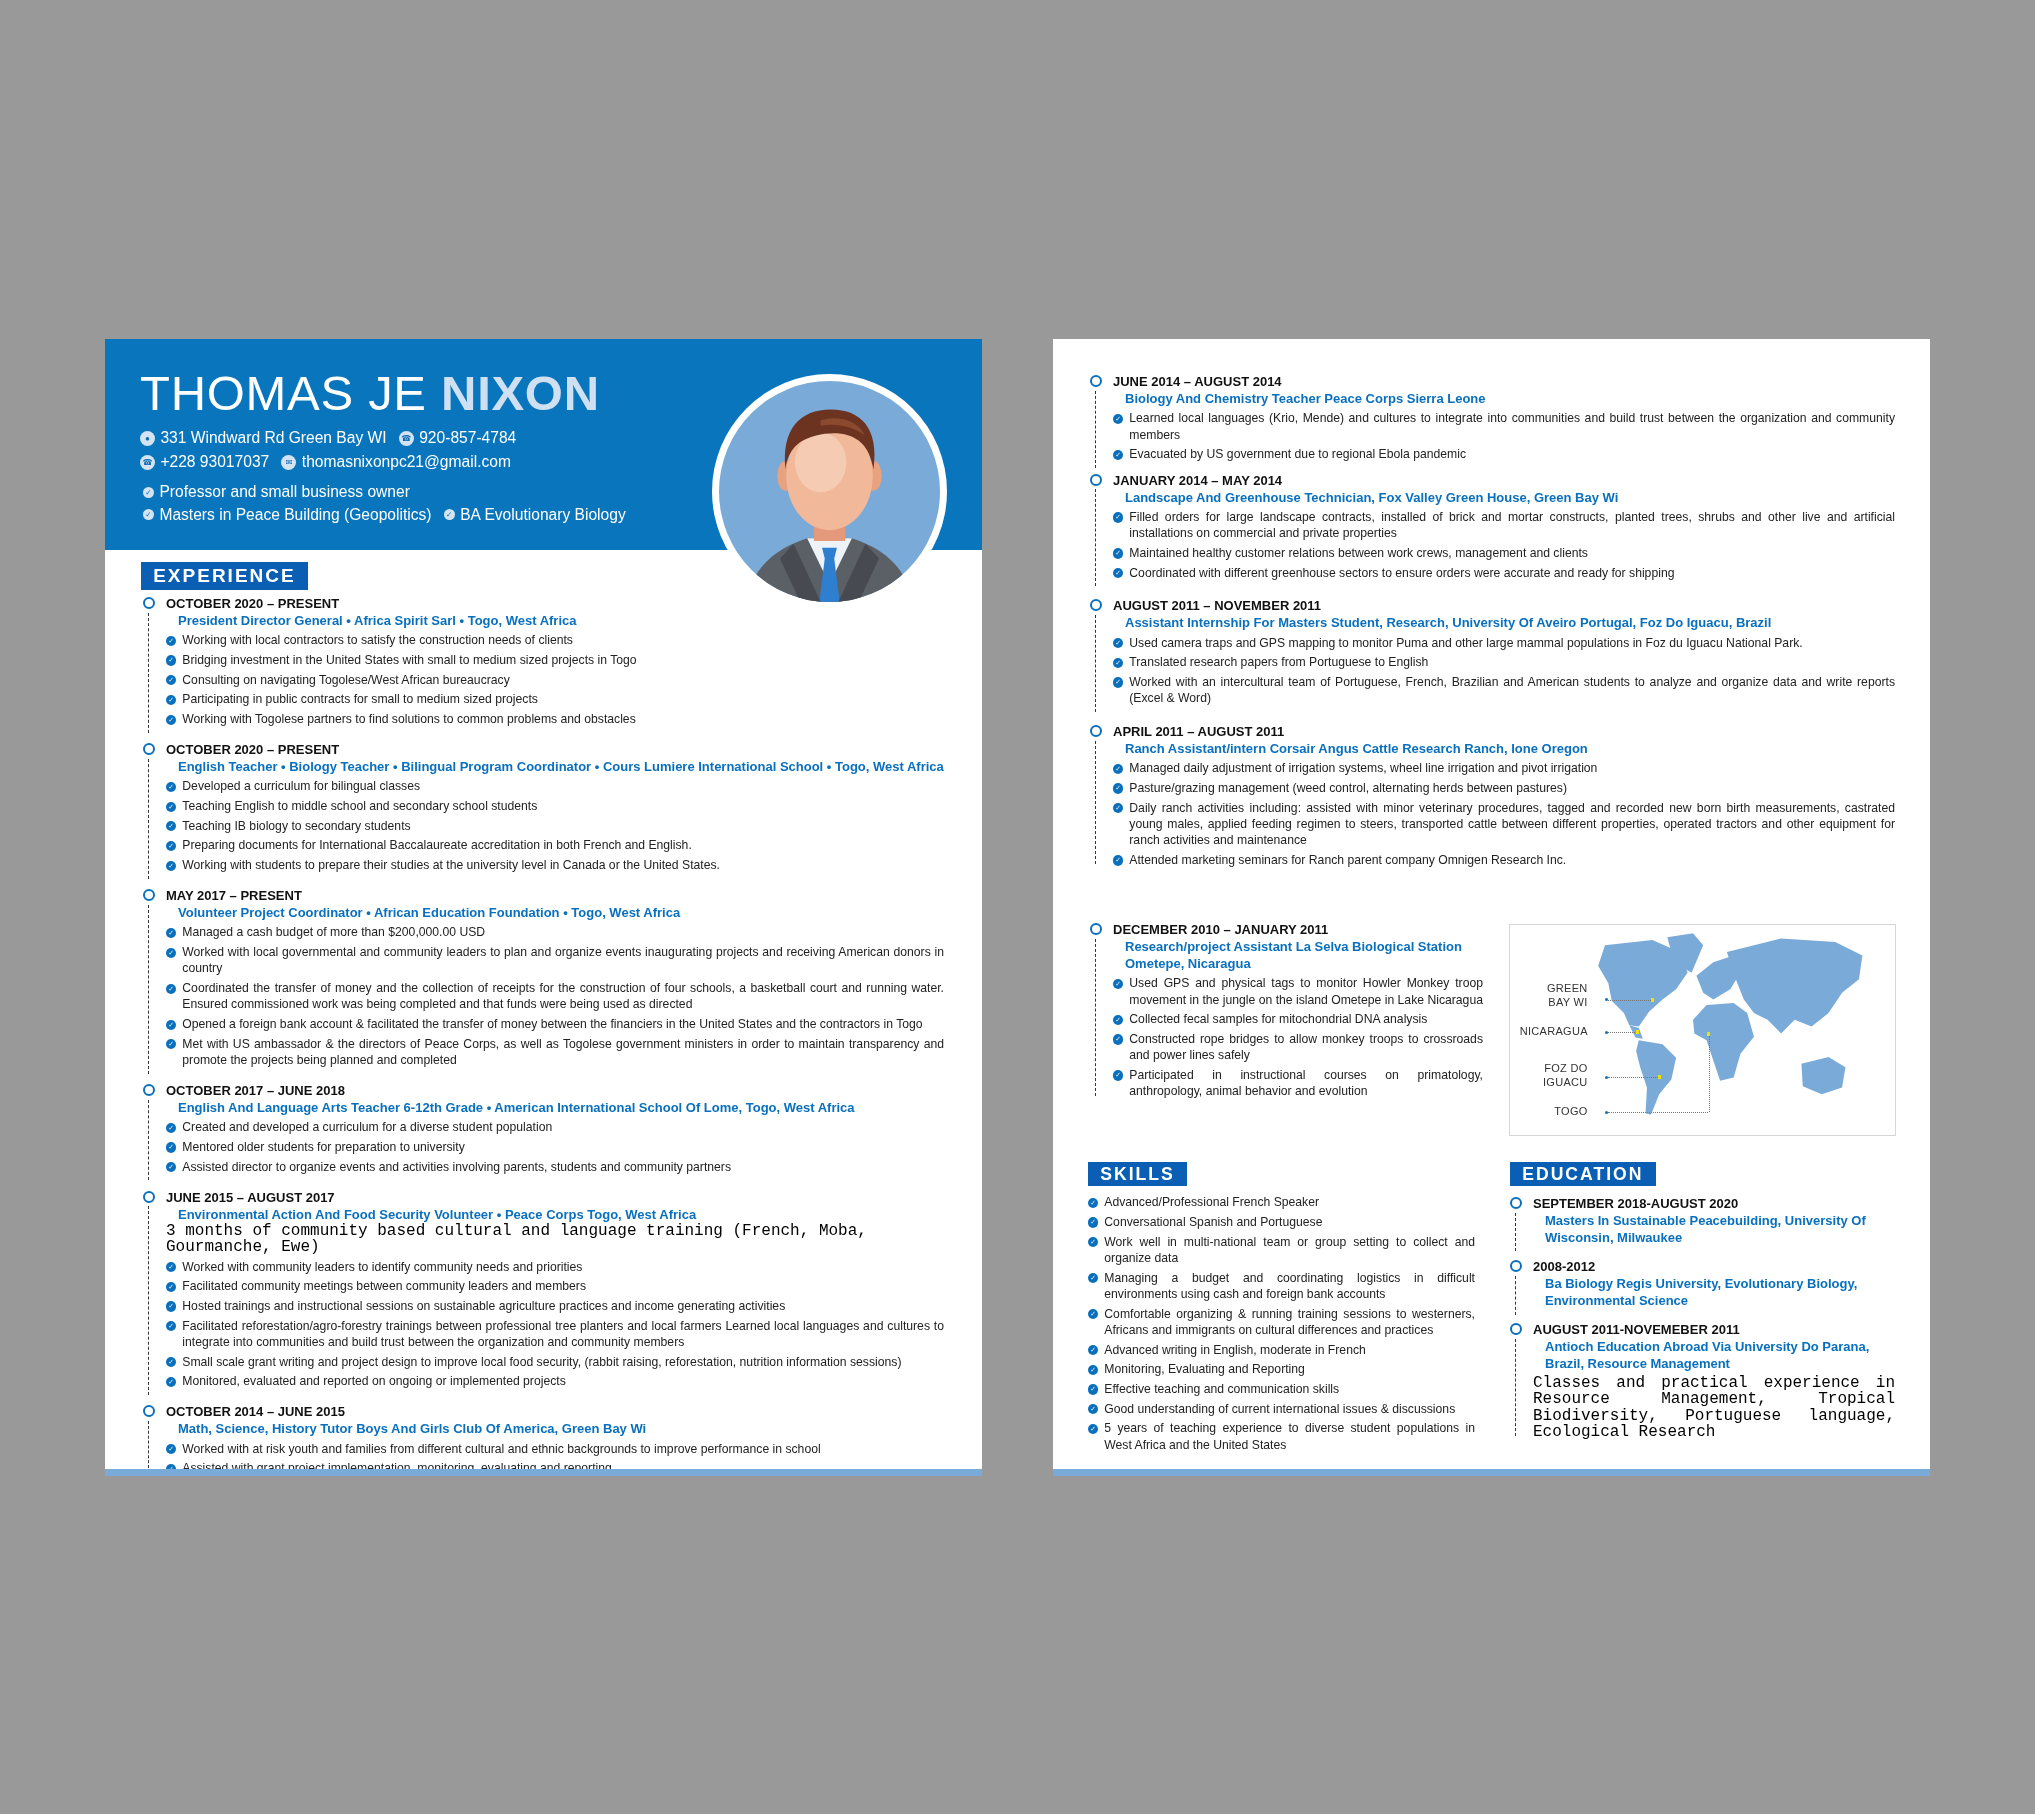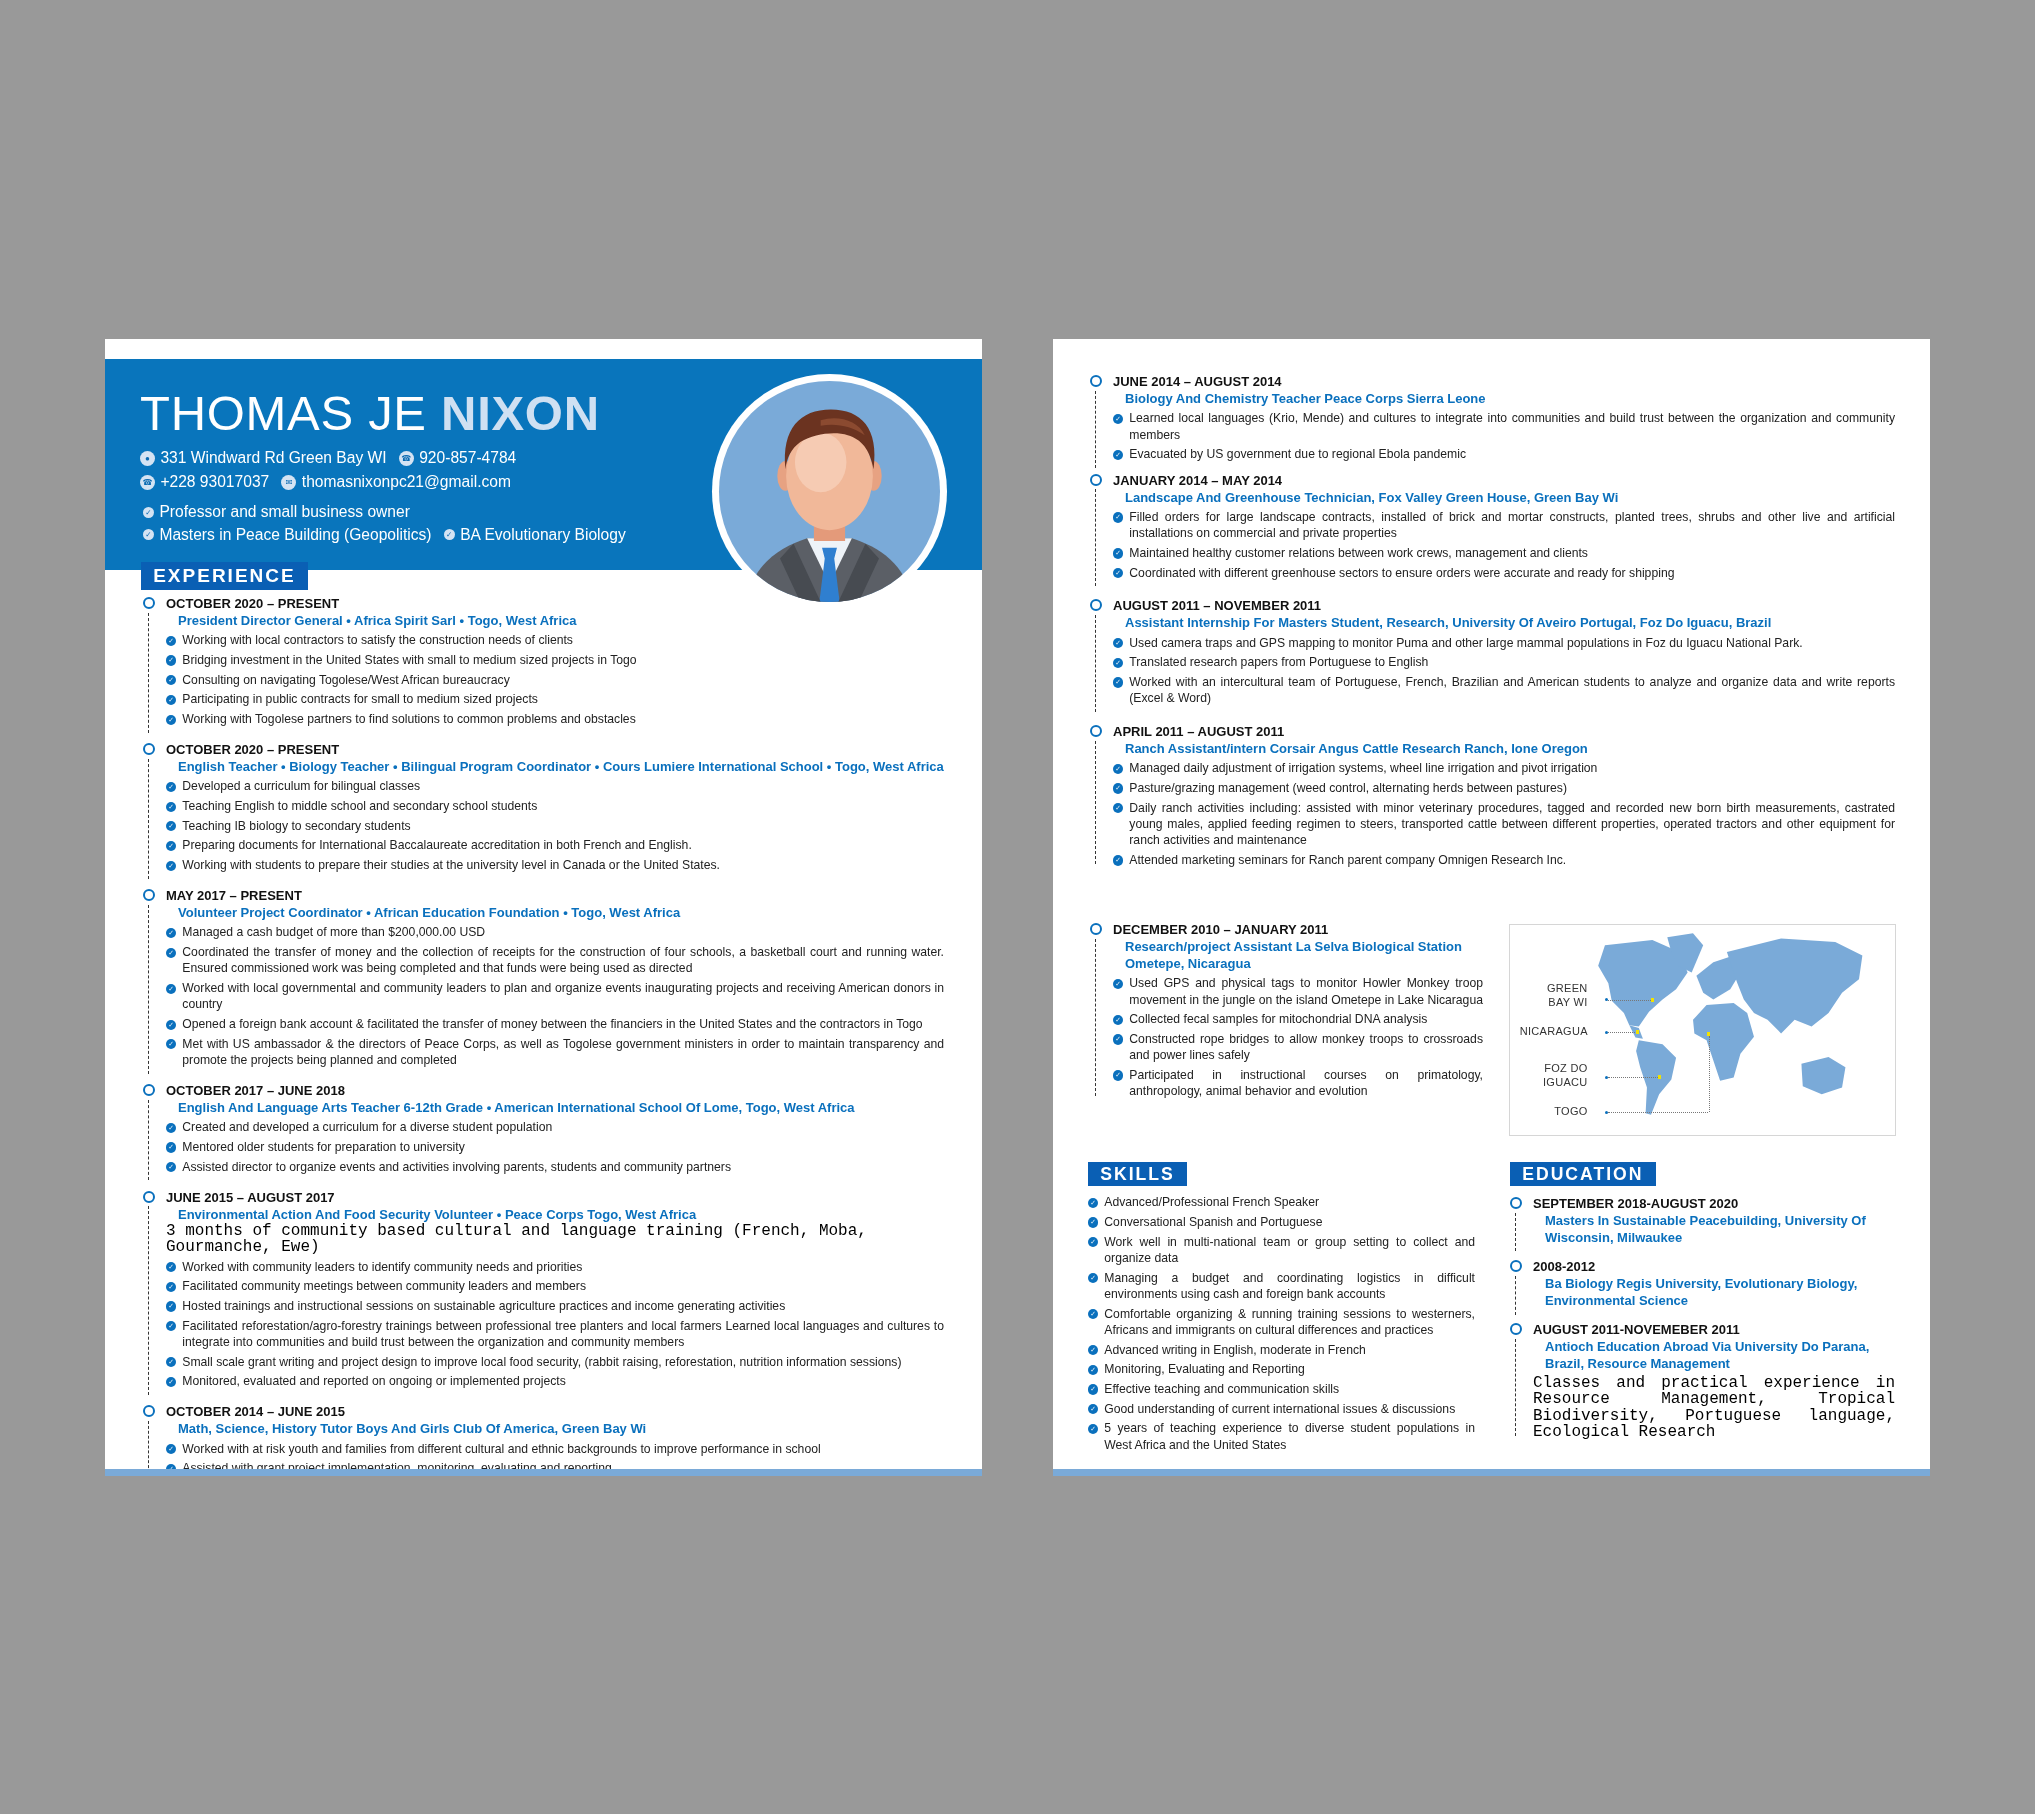--- a/index.html
+++ b/index.html
@@ -6,21 +6,21 @@
   body {
     width:2035px; height:1814px; background:#999999; position:relative; overflow:hidden;
     font-family:"Liberation Sans", "DejaVu Sans", sans-serif; color:#222;
   }
   .page { position:absolute; top:339px; width:877px; height:1137px; background:#fff; }
   #page1 { left:105px; }
   #page2 { left:1053px; }
   .bottom-strip { position:absolute; left:0; right:0; bottom:0; height:7.5px; background:#7aaad8; }
 
   
-  .header-band { position:absolute; left:0; top:0; width:100%; height:211px; background:#0975bc;margin-top:20px; }
+  .header-band { position:absolute; left:0; top:0; width:100%; height:211px; background:#0975bc; }
   .name { position:absolute; left:35px; top:26px; font-size:49px; color:#fff; letter-spacing:0.7px; white-space:nowrap; font-weight:normal; }
   .name .last { color:#cfe0f2; font-weight:bold; }
   .contacts { position:absolute; left:35px; top:87px; color:#fff; font-size:15.6px; }
   .contact-row { display:flex; gap:12.2px; height:24px; align-items:center; }
   .contact { display:flex; align-items:center; gap:5.4px; white-space:nowrap; }
   .cicon { width:15px; height:15px; border-radius:50%; background:#d4e3f3; display:inline-flex; align-items:center; justify-content:center; font-size:8.1px; color:#0a6ab2; }
   .tags { position:absolute; left:38px; top:142px; color:#fff; font-size:15.6px; }
   .tag-row { display:flex; gap:12.2px; height:22.4px; align-items:center; }
   .tag { display:flex; align-items:center; gap:5.4px; white-space:nowrap; }
   .ticon { width:11px; height:11px; border-radius:50%; background:#d4e3f3; color:#0a6ab2; font-size:7.5px; display:inline-flex; align-items:center; justify-content:center; font-weight:bold; }
@@ -154,22 +154,22 @@
           <li><span class="b">✓</span><span>Preparing documents for International Baccalaureate accreditation in both French and English.</span></li>
           <li><span class="b">✓</span><span>Working with students to prepare their studies at the university level in Canada or the United States.</span></li>
         </ul>
       </div>
       <div class="entry" style="margin-bottom: 13.6px;">
         <span class="ring"></span>
         <div class="date">MAY 2017 – PRESENT</div>
         <div class="role">Volunteer Project Coordinator • African Education Foundation • Togo, West Africa</div>
         <ul class="bullets">
           <li><span class="b">✓</span><span>Managed a cash budget of more than $200,000.00 USD</span></li>
+          <li><span class="b">✓</span><span>Worked with local governmental and community leaders to plan and organize events inaugurating projects and receiving American donors in country</span></li>
           <li><span class="b">✓</span><span>Coordinated the transfer of money and the collection of receipts for the construction of four schools, a basketball court and running water. Ensured commissioned work was being completed and that funds were being used as directed</span></li>
-          <li><span class="b">✓</span><span>Worked with local governmental and community leaders to plan and organize events inaugurating projects and receiving American donors in country</span></li>
           <li><span class="b">✓</span><span>Opened a foreign bank account &amp; facilitated the transfer of money between the financiers in the United States and the contractors in Togo</span></li>
           <li><span class="b">✓</span><span>Met with US ambassador &amp; the directors of Peace Corps, as well as Togolese government ministers in order to maintain transparency and promote the projects being planned and completed</span></li>
         </ul>
       </div>
       <div class="entry" style="margin-bottom: 13.6px;">
         <span class="ring"></span>
         <div class="date">OCTOBER 2017 – JUNE 2018</div>
         <div class="role">English And Language Arts Teacher 6-12th Grade • American International School Of Lome, Togo, West Africa</div>
         <ul class="bullets">
           <li><span class="b">✓</span><span>Created and developed a curriculum for a diverse student population</span></li>

